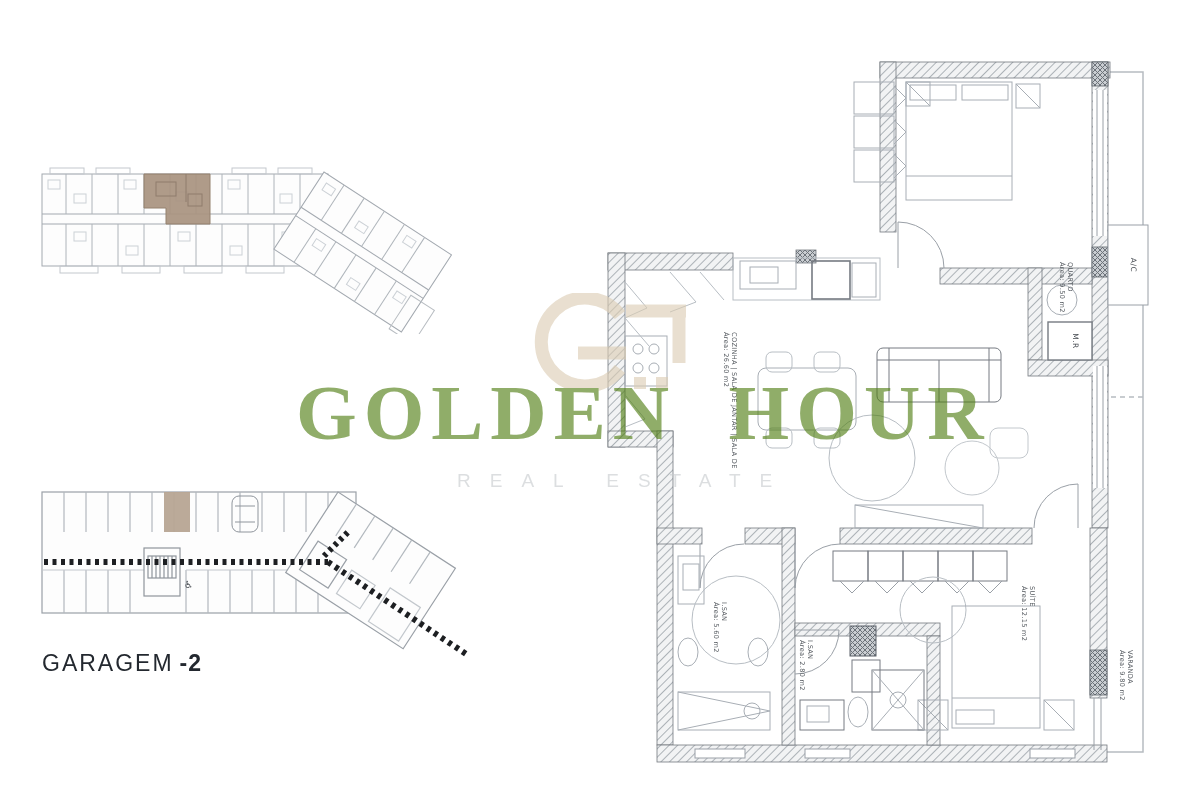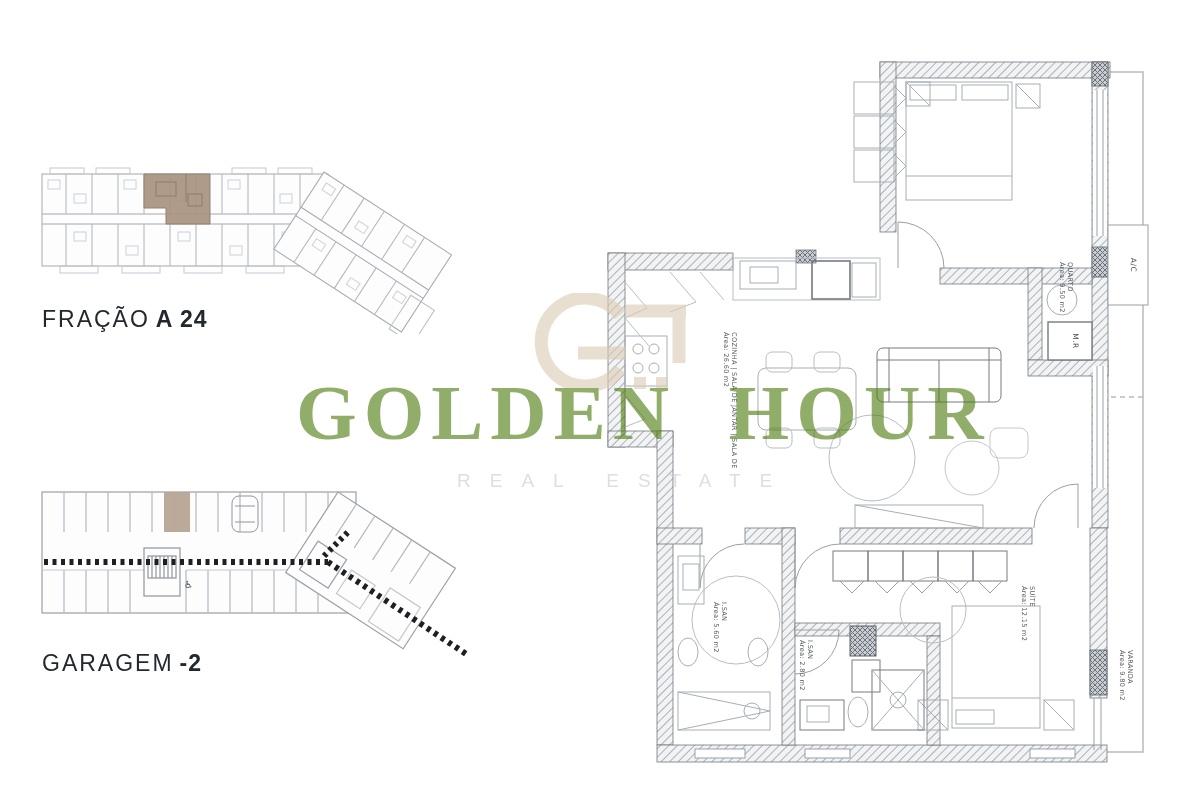--- a/index.html
+++ b/index.html
@@ -116,23 +116,20 @@
     </g>
 
     <path d="M108,10 h66 v50 h-44 v-16 h-22 z" fill="#a8937f" fill-opacity="0.92" stroke="#94816f"></path>
     <g stroke="#8f7d6c" fill="none" stroke-width="1">
       <rect x="120" y="18" width="20" height="14"></rect>
       <line x1="150" y1="10" x2="150" y2="38"></line>
       <rect x="152" y="30" width="14" height="12"></rect>
     </g>
   </svg>
 
-  <div class="caption" style="left:42px;top:306px;">
-    <span>FRAÇÃO</span><span class="bold">A 24</span>
-  </div>
 
   <svg class="plan" style="left:36px;top:486px;" width="442" height="182" viewBox="0 0 442 182">
     <g stroke="#9aa0a7" stroke-width="1.2" fill="none">
       <rect x="6" y="6" width="314" height="121" fill="#fdfdfd"></rect>
 
       <g stroke="#b2b8be">
         <line x1="28" y1="6" x2="28" y2="46"></line>
           <line x1="50" y1="6" x2="50" y2="46"></line>
         <line x1="72" y1="6" x2="72" y2="46"></line>
           <line x1="94" y1="6" x2="94" y2="46"></line>

